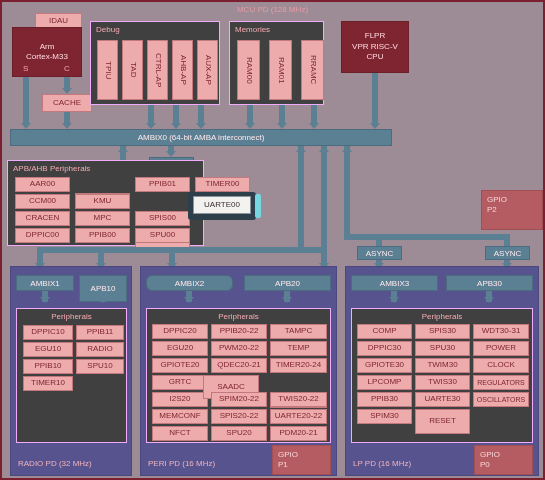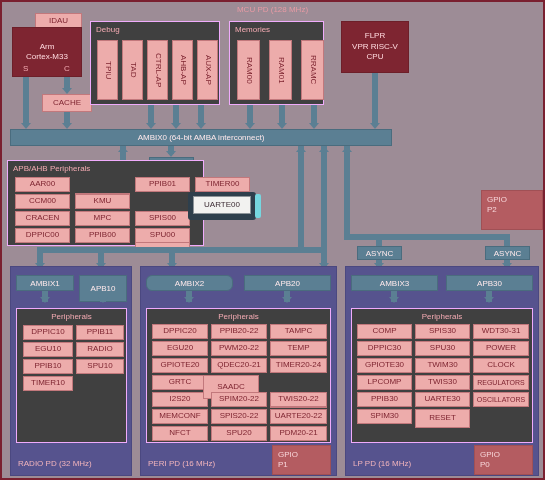--- a/index.html
+++ b/index.html
@@ -324,21 +324,21 @@
       <div class="blk" style="left:5px;   top:49px; width:55px; height:15px;">GPIOTE30</div>
       <div class="blk" style="left:5px;   top:66px; width:55px; height:15px;">LPCOMP</div>
       <div class="blk" style="left:5px;   top:83px; width:55px; height:15px;">PPIB30</div>
       <div class="blk" style="left:5px;  top:100px; width:55px; height:15px;">SPIM30</div>
 
       <div class="blk" style="left:63px;  top:15px; width:55px; height:15px;">SPIS30</div>
       <div class="blk" style="left:63px;  top:32px; width:55px; height:15px;">SPU30</div>
       <div class="blk" style="left:63px;  top:49px; width:55px; height:15px;">TWIM30</div>
       <div class="blk" style="left:63px;  top:66px; width:55px; height:15px;">TWIS30</div>
       <div class="blk" style="left:63px;  top:83px; width:55px; height:15px;">UARTE30</div>
-      <div class="blk" style="left:63px; top:100px; width:55px; height:19px;">RESET</div>
+      <div class="blk" style="left:63px; top:100px; width:55px; height:25px;">RESET</div>
 
       <div class="blk" style="left:121px; top:15px; width:56px; height:15px;">WDT30-31</div>
       <div class="blk" style="left:121px; top:32px; width:56px; height:15px;">POWER</div>
       <div class="blk" style="left:121px; top:49px; width:56px; height:15px;">CLOCK</div>
       <div class="blk" style="left:121px; top:66px; width:56px; height:15px; font-size:7px;">REGULATORS</div>
       <div class="blk" style="left:121px; top:83px; width:56px; height:15px; font-size:7px;">OSCILLATORS</div>
     </div>
 
     <div class="gpio" style="left:128px; top:178px; width:59px; height:30px; white-space:pre-line;">GPIO
 P0</div>

